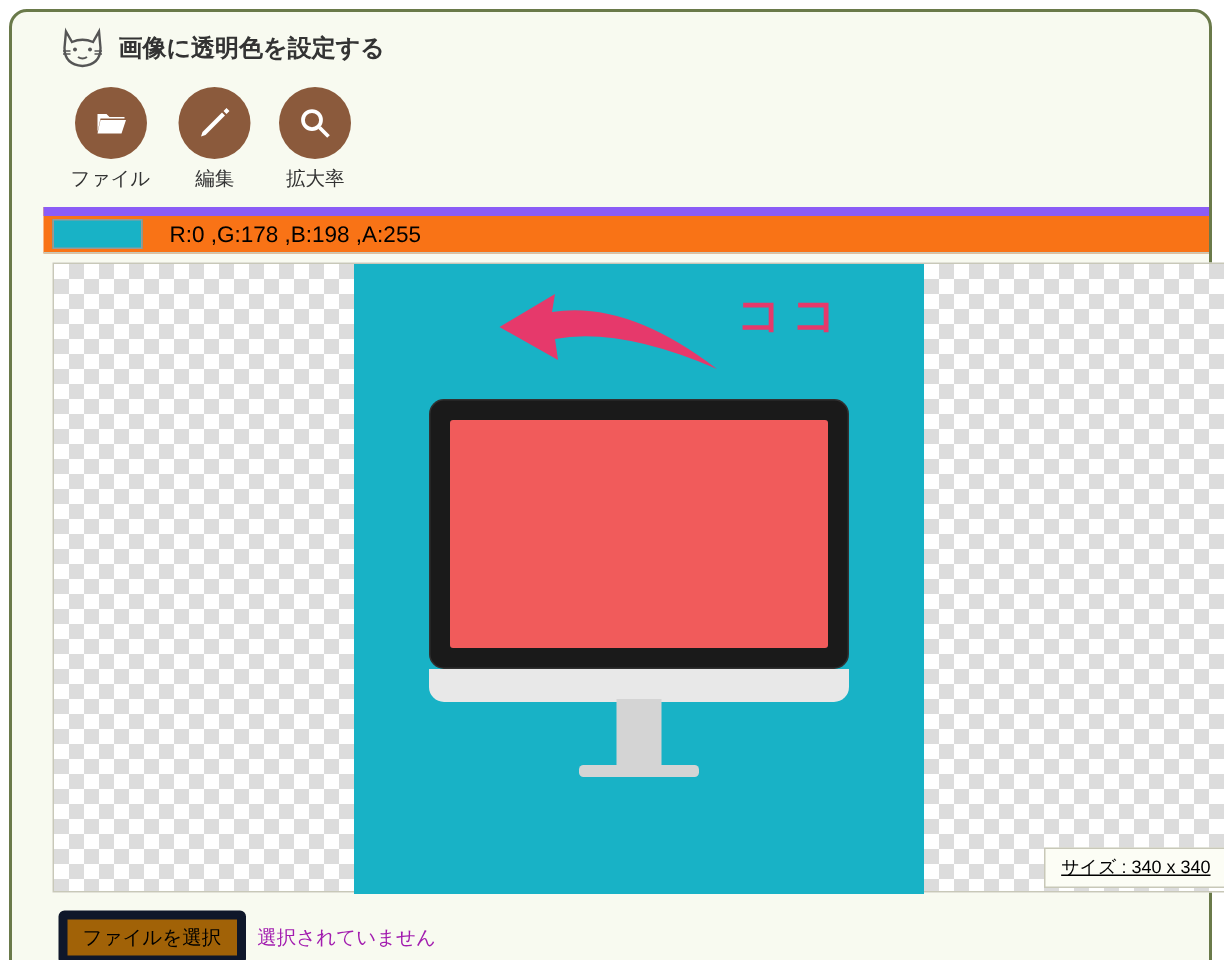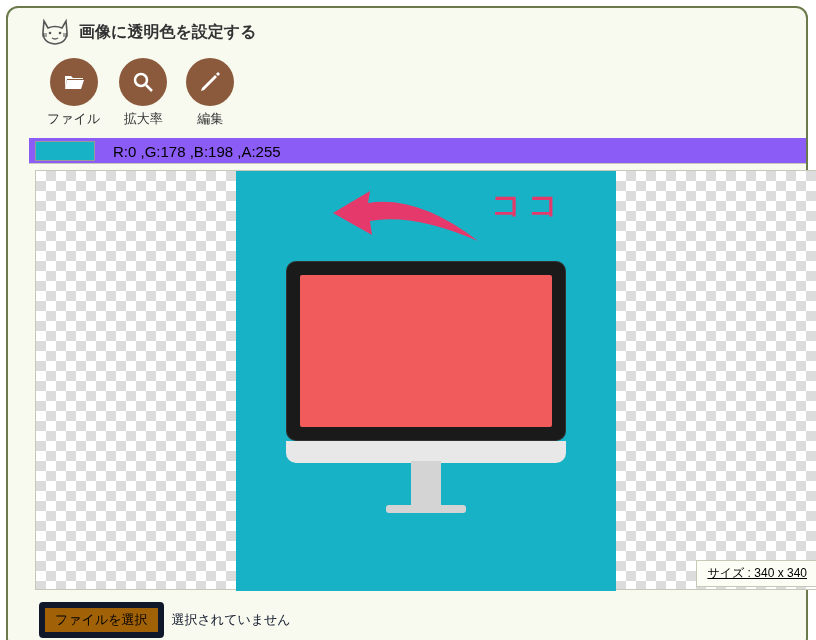--- a/index.html
+++ b/index.html
@@ -35,22 +35,22 @@
 .tool-btn {
   width: 48px; height: 48px; border-radius: 50%;
   background: #8b5a3c;
   display: flex; align-items: center; justify-content: center;
   cursor: pointer;
 }
 .tool-btn svg { width: 24px; height: 24px; fill: #fff; }
 .tool-lbl { font-size: 13px; color: #333; }
 .color-row {
   display: flex; align-items: center;
-  background: #8b5cf6;
-  border-top: 1px solid #8b5cf6;
+  background: #f97316;
+  border-top: 6px solid #8b5cf6;
   border-bottom: 1px solid #c8c8b8;
   padding: 2px 6px;
   font-size: 15px;
   gap: 18px;
 }
 .color-swatch {
   width: 60px; height: 20px;
   background: #18B2C6;
   border: 1px solid #999;
 }
@@ -138,21 +138,21 @@
   font-size: 13px;
 }
 .file-btn {
   background: #a16207;
   border: 6px solid #0f172a;
   border-radius: 4px;
   padding: 3px 10px;
   font-size: 13px;
   cursor: pointer;
 }
-.file-status { color: #0f172a; }
+.file-status { color: #a21caf; }
 </style>
 </head>
 <body>
 
 <div class="panel">
   <div class="title-row">
     <svg class="cat-icon" viewBox="0 0 32 32">
       <path fill="none" stroke="#555" stroke-width="1.6" d="M5 5 L9 12 Q16 9 23 12 L27 5 L28 16 Q28 27 16 28 Q4 27 4 16 Z"></path>
       <circle cx="11" cy="17" r="1.3" fill="#555"></circle>
       <circle cx="21" cy="17" r="1.3" fill="#555"></circle>
@@ -167,33 +167,33 @@
       <div class="tool-btn">
         <svg viewBox="0 0 24 24">
             <path d="M3 6 L9 6 L11 8 L21 8 L21 9 L5 9 L3 18 Z M5 10 L22 10 L19 19 L3 19 Z"></path>
           </svg>
       </div>
       <div class="tool-lbl">ファイル</div>
     </div>
     <div class="tool">
       <div class="tool-btn">
         <svg viewBox="0 0 24 24">
+            <path d="M3 21 L6 20 L19 7 L17 5 L4 18 Z M18 4 L20 6 L22 4 L20 2 Z"></path>
+          </svg>
+      </div>
+      <div class="tool-lbl">編集</div>
+    </div>
+    <div class="tool">
+      <div class="tool-btn">
+        <svg viewBox="0 0 24 24">
             <circle cx="10" cy="10" r="6" fill="none" stroke="#fff" stroke-width="2.5"></circle>
             <path d="M15 15 L21 21" stroke="#fff" stroke-width="2.5"></path>
           </svg>
       </div>
       <div class="tool-lbl">拡大率</div>
-    </div>
-    <div class="tool">
-      <div class="tool-btn">
-        <svg viewBox="0 0 24 24">
-            <path d="M3 21 L6 20 L19 7 L17 5 L4 18 Z M18 4 L20 6 L22 4 L20 2 Z"></path>
-          </svg>
-      </div>
-      <div class="tool-lbl">編集</div>
     </div>
   </div>
 
   <div class="color-row">
     <div class="color-swatch"></div>
     <div>R:0 ,G:178 ,B:198 ,A:255</div>
   </div>
 
   <div class="canvas-area">
     <div class="image-box">

